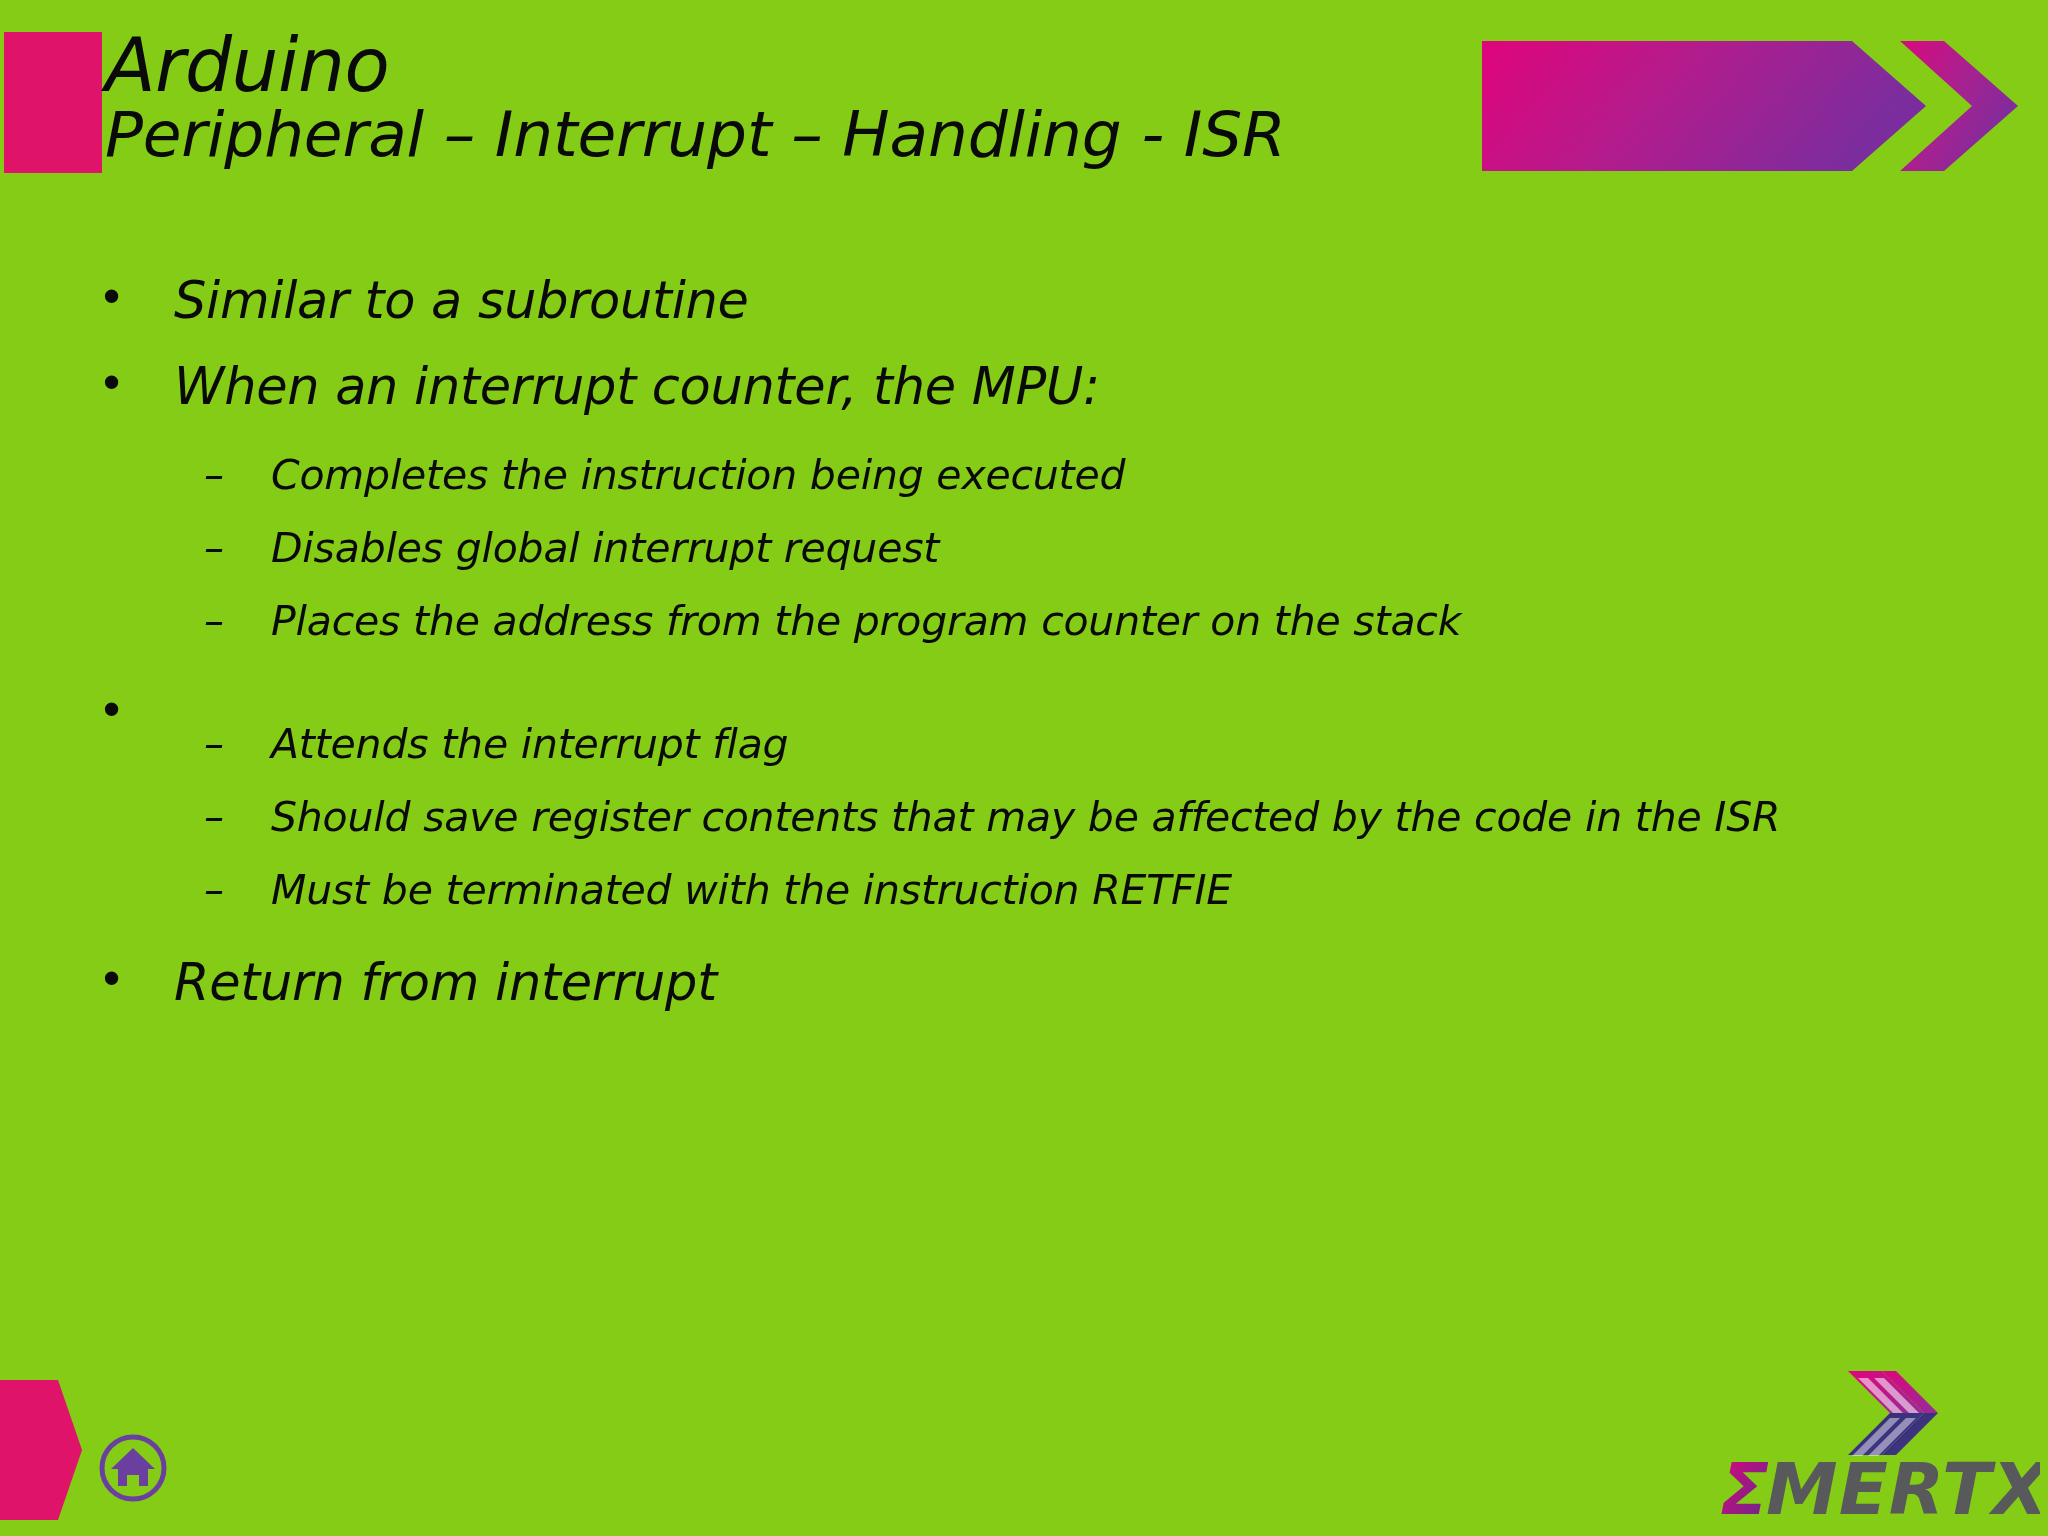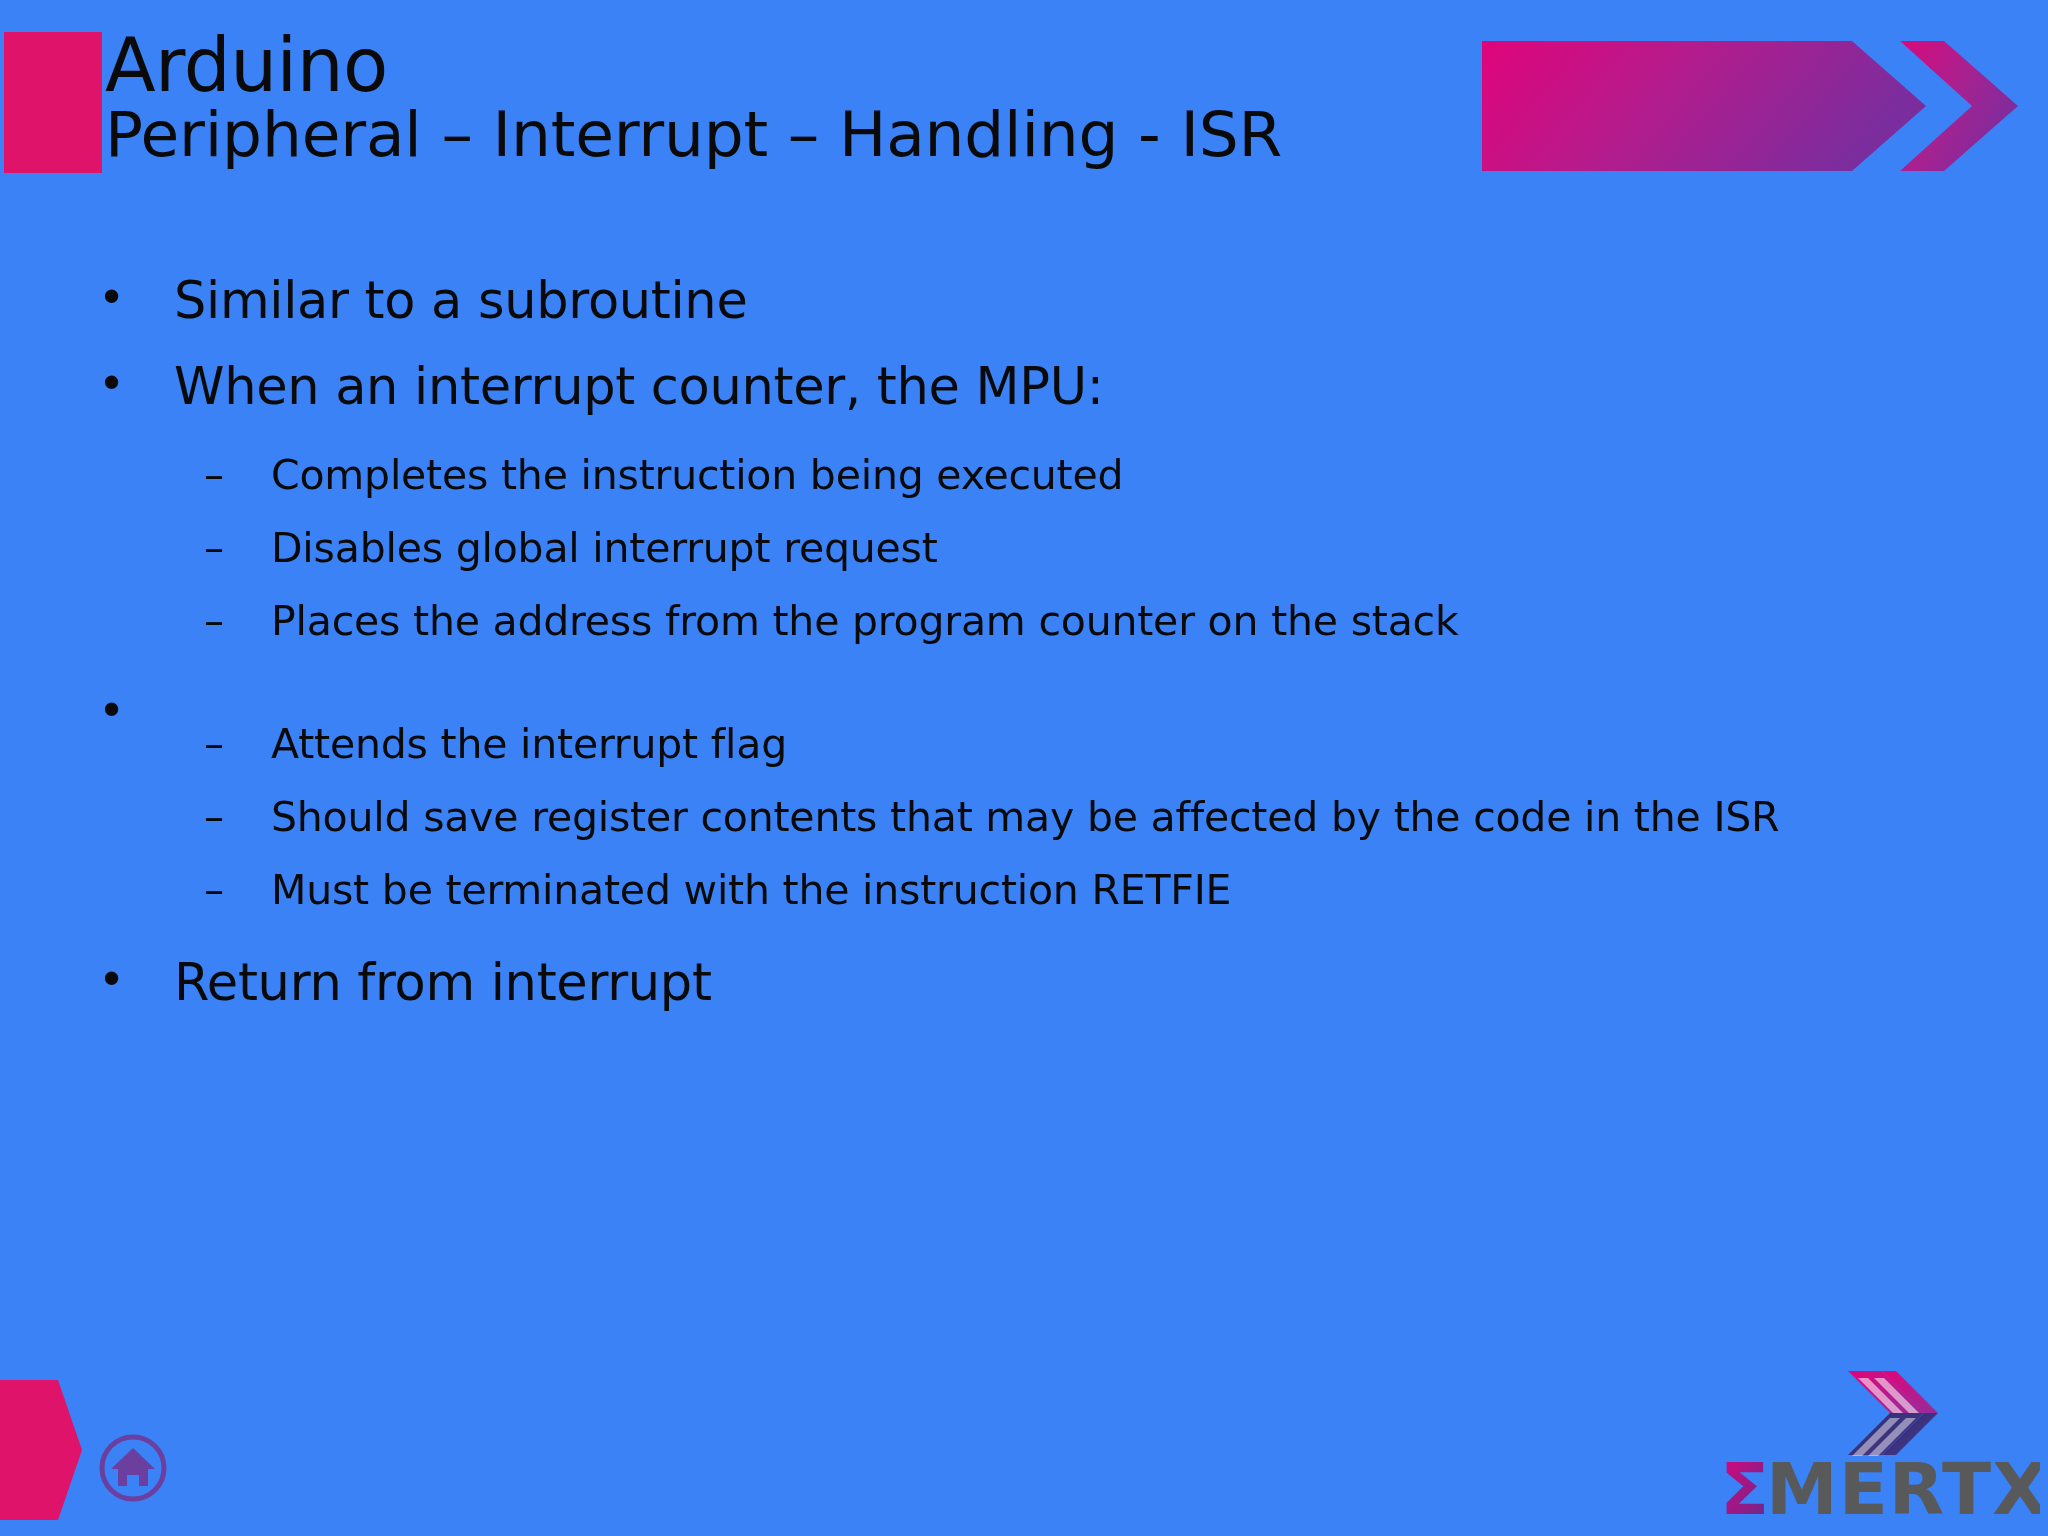--- a/index.html
+++ b/index.html
@@ -12,21 +12,22 @@
     height: 1536px;
     position: relative;
     overflow: hidden;
     font-family: "DejaVu Sans", sans-serif;
     -webkit-font-smoothing: antialiased;
   }
 
   .slide {
     position: absolute;
     inset: 0;
-    background: #3b82f6;
+    background: #84cc16;
+    font-style: italic;
   }
 
   
   .title-accent-bar {
     position: absolute;
     left: 4px;
     top: 32px;
     width: 98px;
     height: 141px;
     background: #DE1369;

